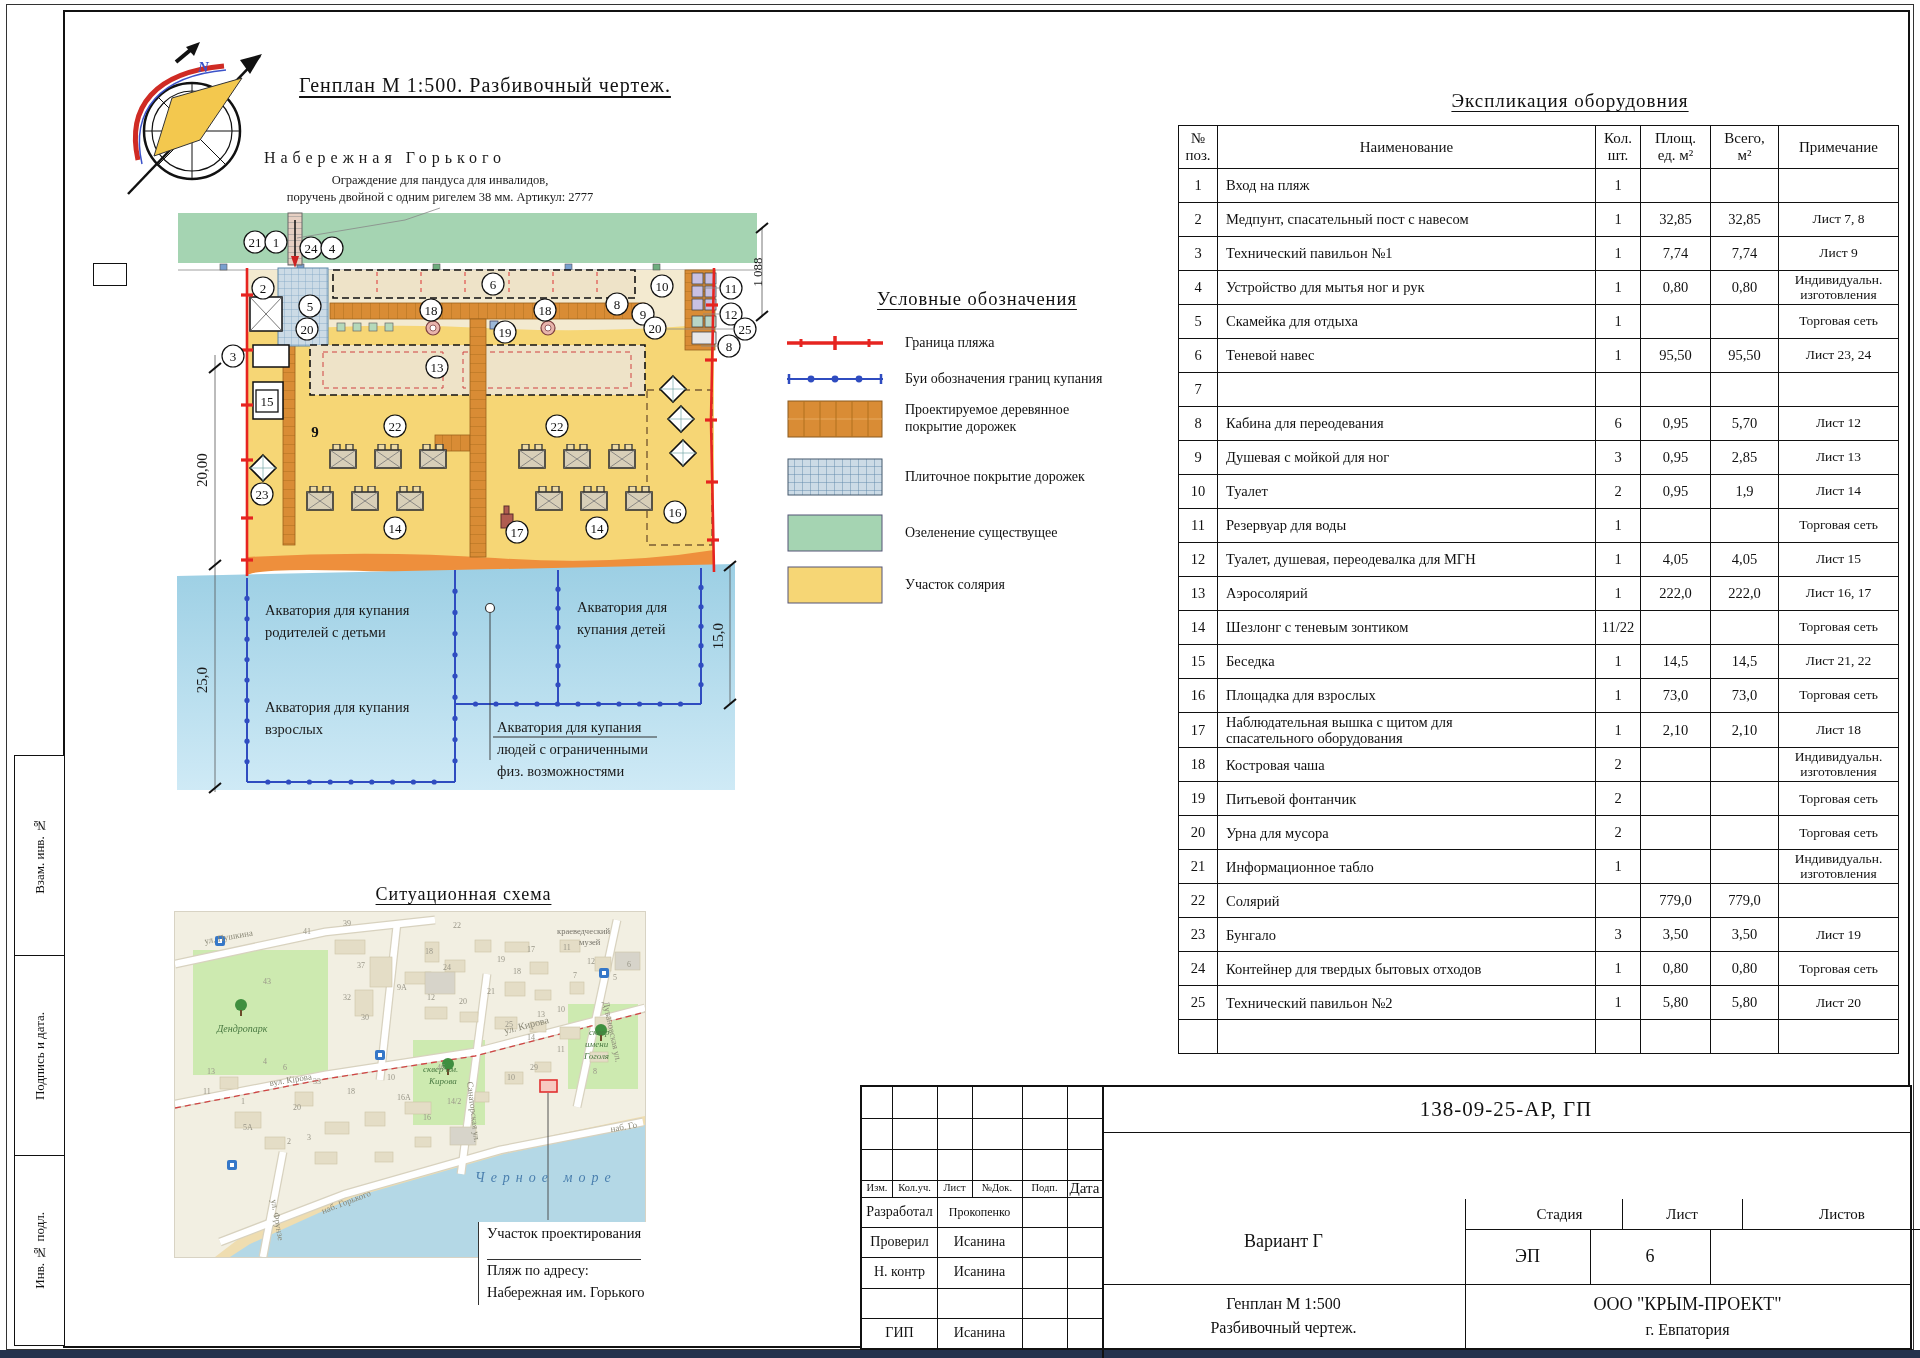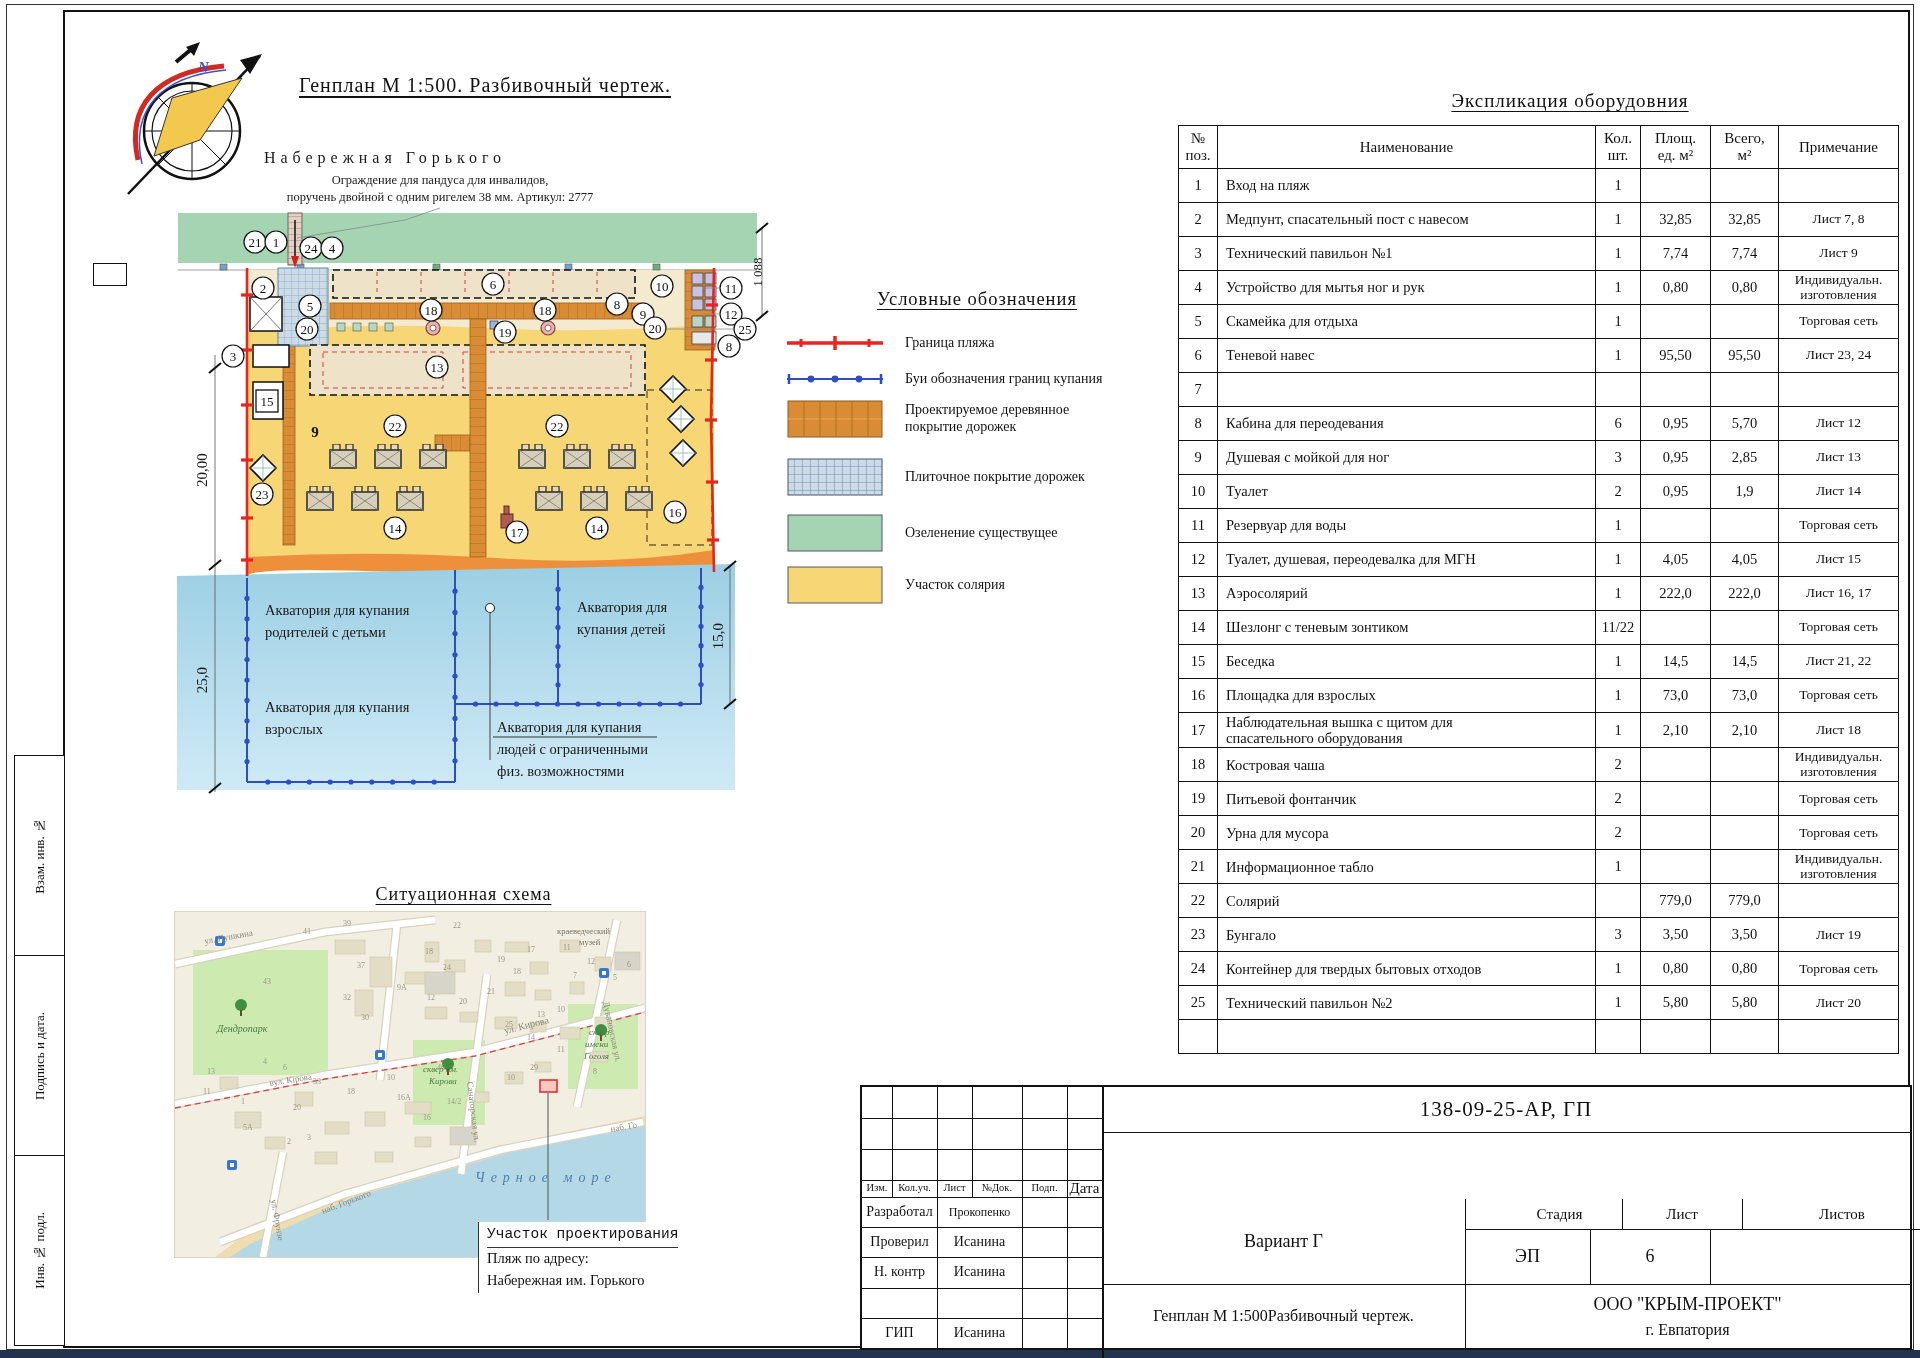--- a/index.html
+++ b/index.html
@@ -32,31 +32,31 @@
   .lg-row{position:absolute;left:0;display:flex;align-items:center;gap:22px;}
   .lg-sym{width:96px;flex:0 0 96px;display:flex;align-items:center;}
   .lg-label{font-size:14px;white-space:pre-line;line-height:1.2;}
   
   #plan{left:145px;top:120px;width:630px;height:680px;}
   #map{left:175px;top:912px;width:470px;height:345px;}
   #map svg{outline:1px solid #d8d3c4;}
   #compass{left:112px;top:36px;width:170px;height:170px;}
   
   #callout{left:478px;top:1222px;width:195px;background:#fff;font-size:14.5px;line-height:1.5;padding:1px 4px 2px 8px;border-left:1.2px solid #333;}
-  #callout .l1{border-bottom:1.2px solid #333;display:inline-block;padding-bottom:1px;font-family:Liberation Mono, monospace;}
+  #callout .l1{border-bottom:1.2px solid #333;display:inline-block;padding-bottom:14px;}
   
   #tb{left:860px;top:1085px;width:1048px;height:261px;border:2px solid #111;background:#fff;}
   #tb .cellflex{display:flex;align-items:center;justify-content:center;text-align:center;}
   #tb-left{position:absolute;left:0;top:0;width:240px;height:307px;border-right:2px solid #111;}
   .tb-code{left:240px;top:0;width:808px;height:45px;border-bottom:1.6px solid #111;font-size:21px;letter-spacing:1px;}
   .tb-project{left:240px;top:45px;width:808px;height:67px;border-bottom:1.6px solid #111;font-size:17px;line-height:1.6;flex-direction:column;}
   .tb-variant{left:240px;top:112px;width:363px;height:85px;border-bottom:1.6px solid #111;border-right:1.6px solid #111;font-size:18px;}
   .tb-sh{top:112px;height:30px;border-bottom:1px solid #111;font-size:15px;padding-left:32px;}
   .tb-sv{top:142px;height:55px;border-bottom:1.6px solid #111;font-size:18px;}
-  .tb-drawname{left:240px;top:197px;width:363px;height:64px;border-right:1.6px solid #111;font-size:16px;line-height:1.5;}
+  .tb-drawname{left:240px;top:197px;width:363px;height:64px;border-right:1.6px solid #111;font-size:16px;line-height:1.5;flex-direction:column;}
   .tb-company{left:603px;top:197px;width:445px;height:64px;font-size:18px;line-height:1.5;flex-direction:column;}
 </style>
 </head>
 <body>
 
 <div class="abs" id="outer-frame"></div>
 <div class="abs" id="main-frame"></div>
 <div class="abs" id="footer-bar"></div>
 <div class="abs stamp" style="top:755px;height:200px;">
     <span>Взам. инв. №</span>

